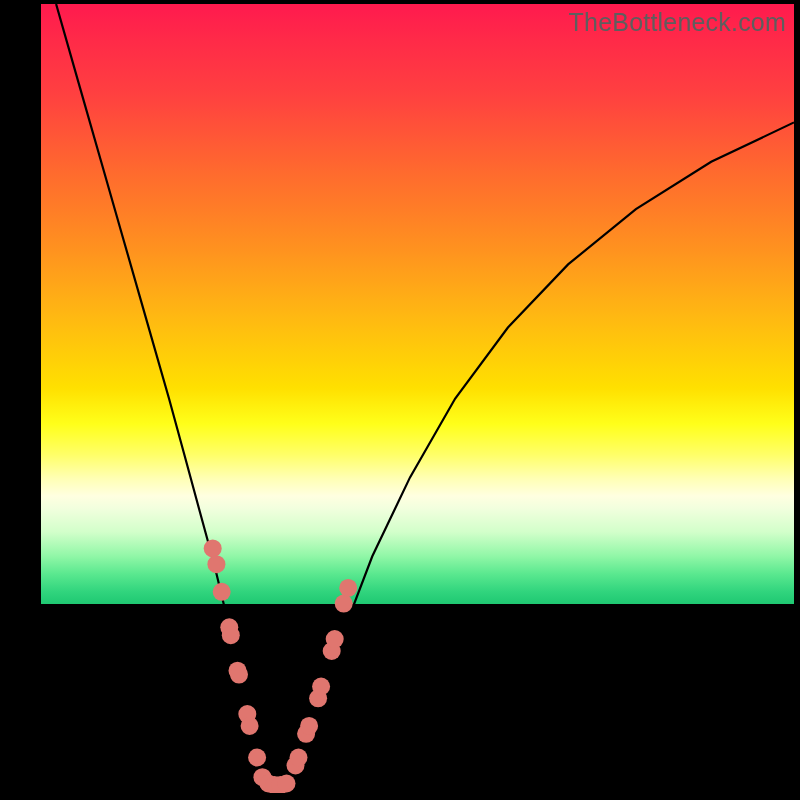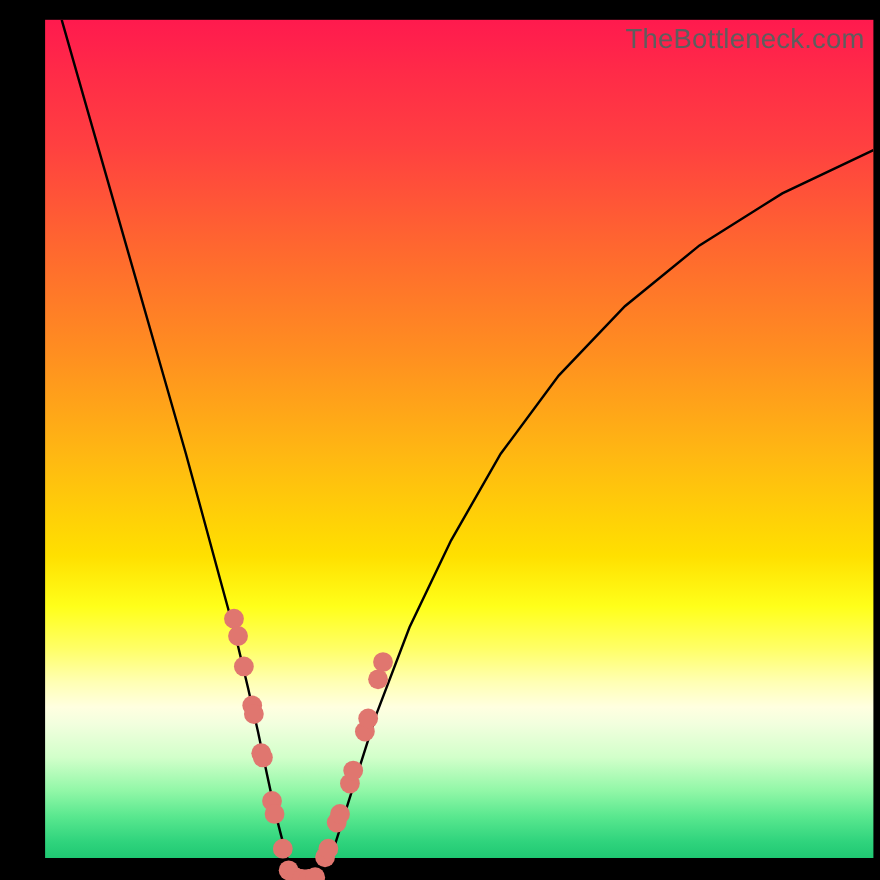--- a/index.html
+++ b/index.html
@@ -13,23 +13,23 @@
   }
   .frame {
     position: relative;
     width: 800px;
     height: 800px;
     background: #000;
   }
   .plot-area {
     position: absolute;
     left: 41px;
-    top: 18px;
+    top: 4px;
     width: 753px;
-    height: 762px;
+    height: 600px;
     
     background: linear-gradient(to bottom,
       #ff1a4e 0%,
       #ff2a48 6%,
       #ff4040 15%,
       #ff6a2e 28%,
       #ff8f20 40%,
       #ffb812 52%,
       #ffe000 64%,
       #ffff1a 70%,

